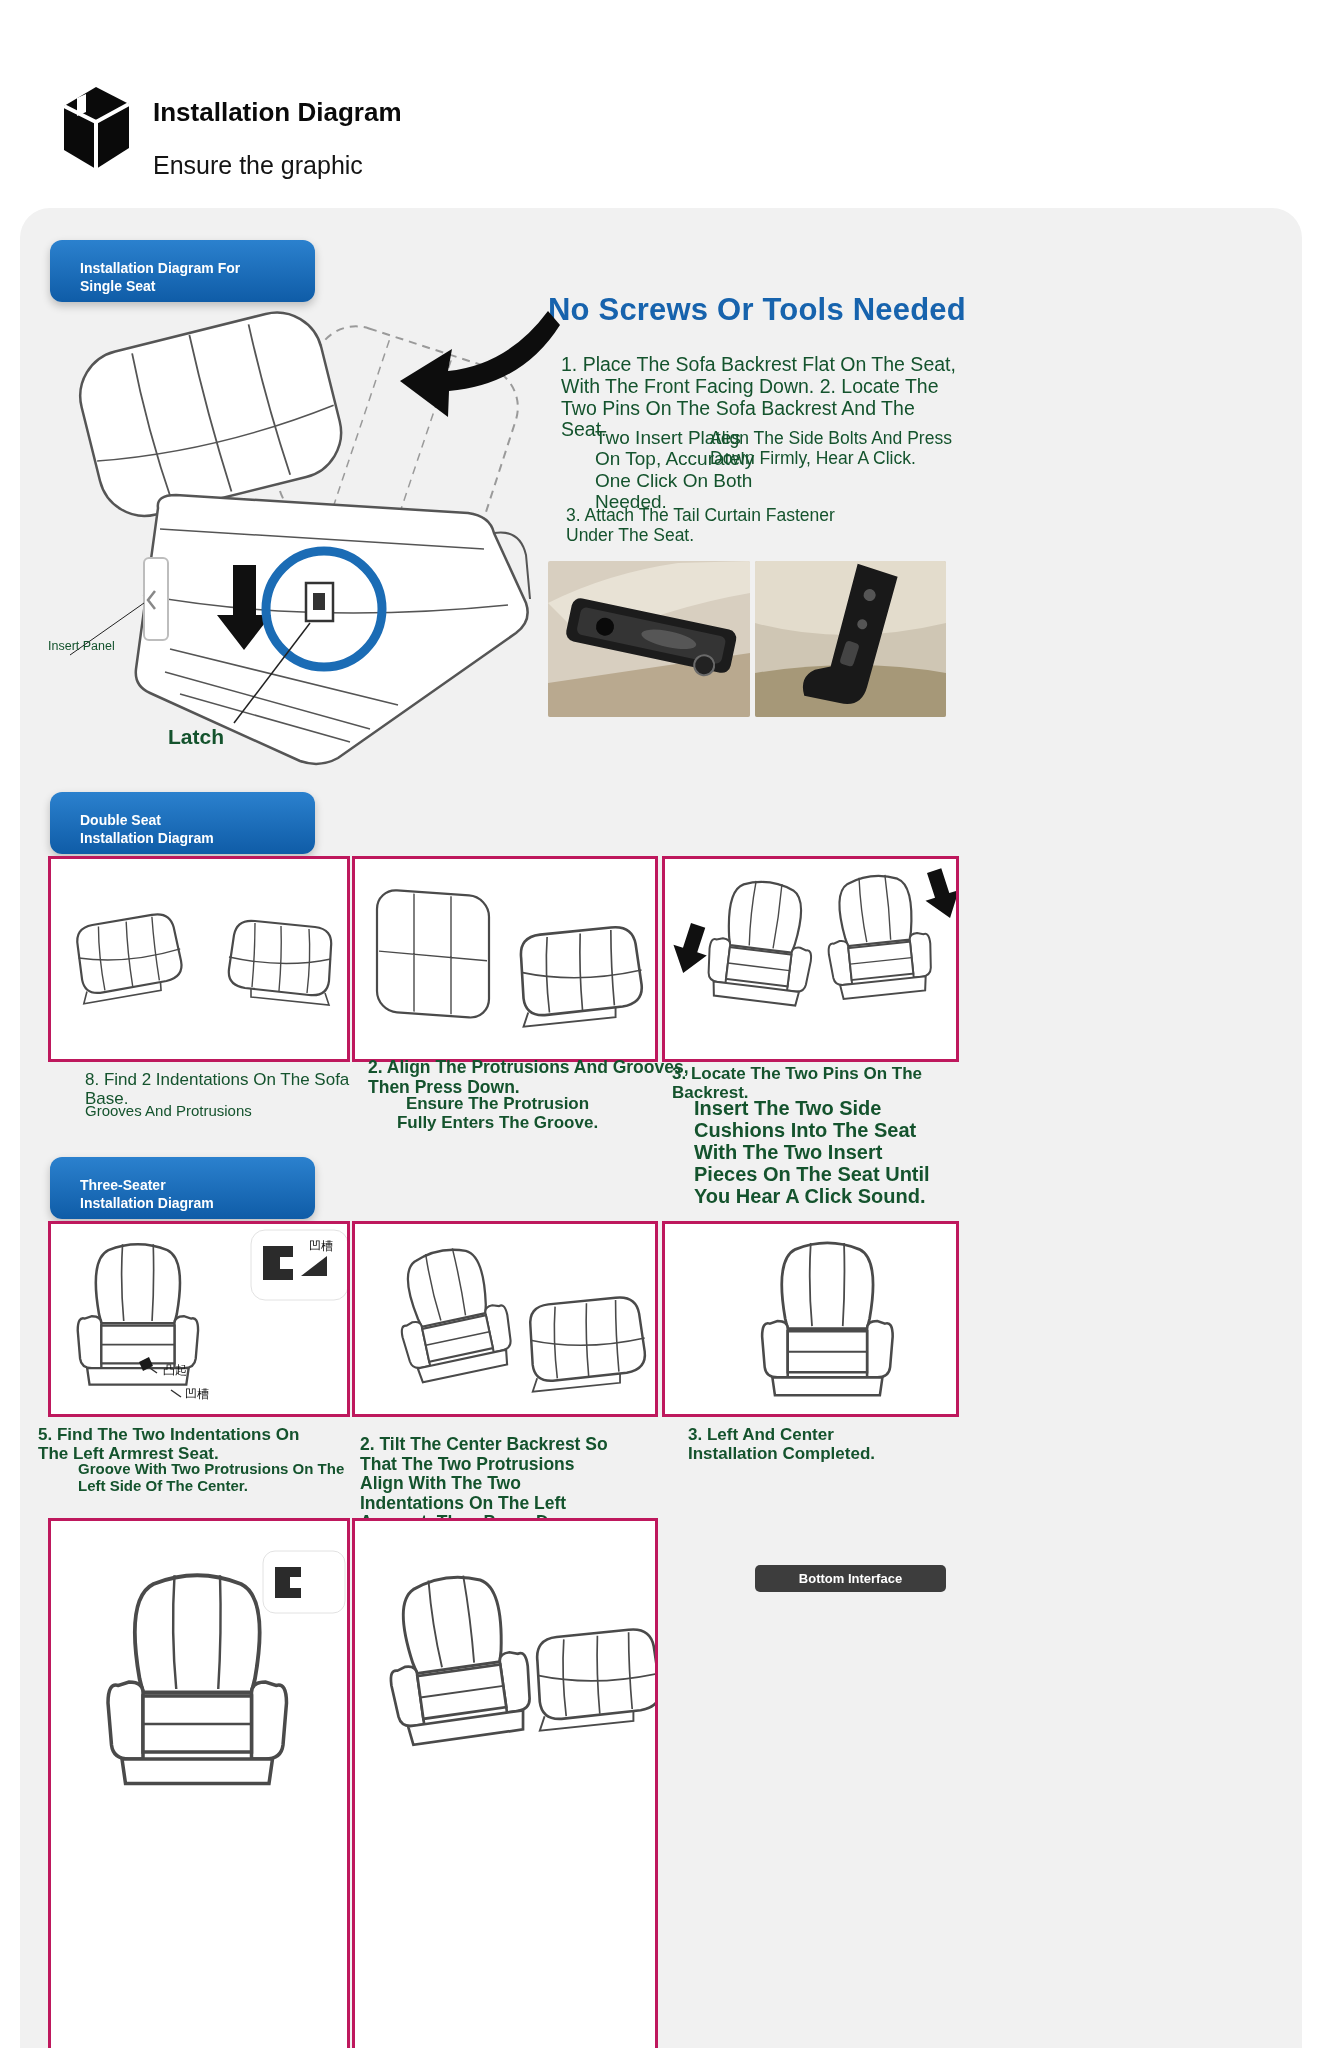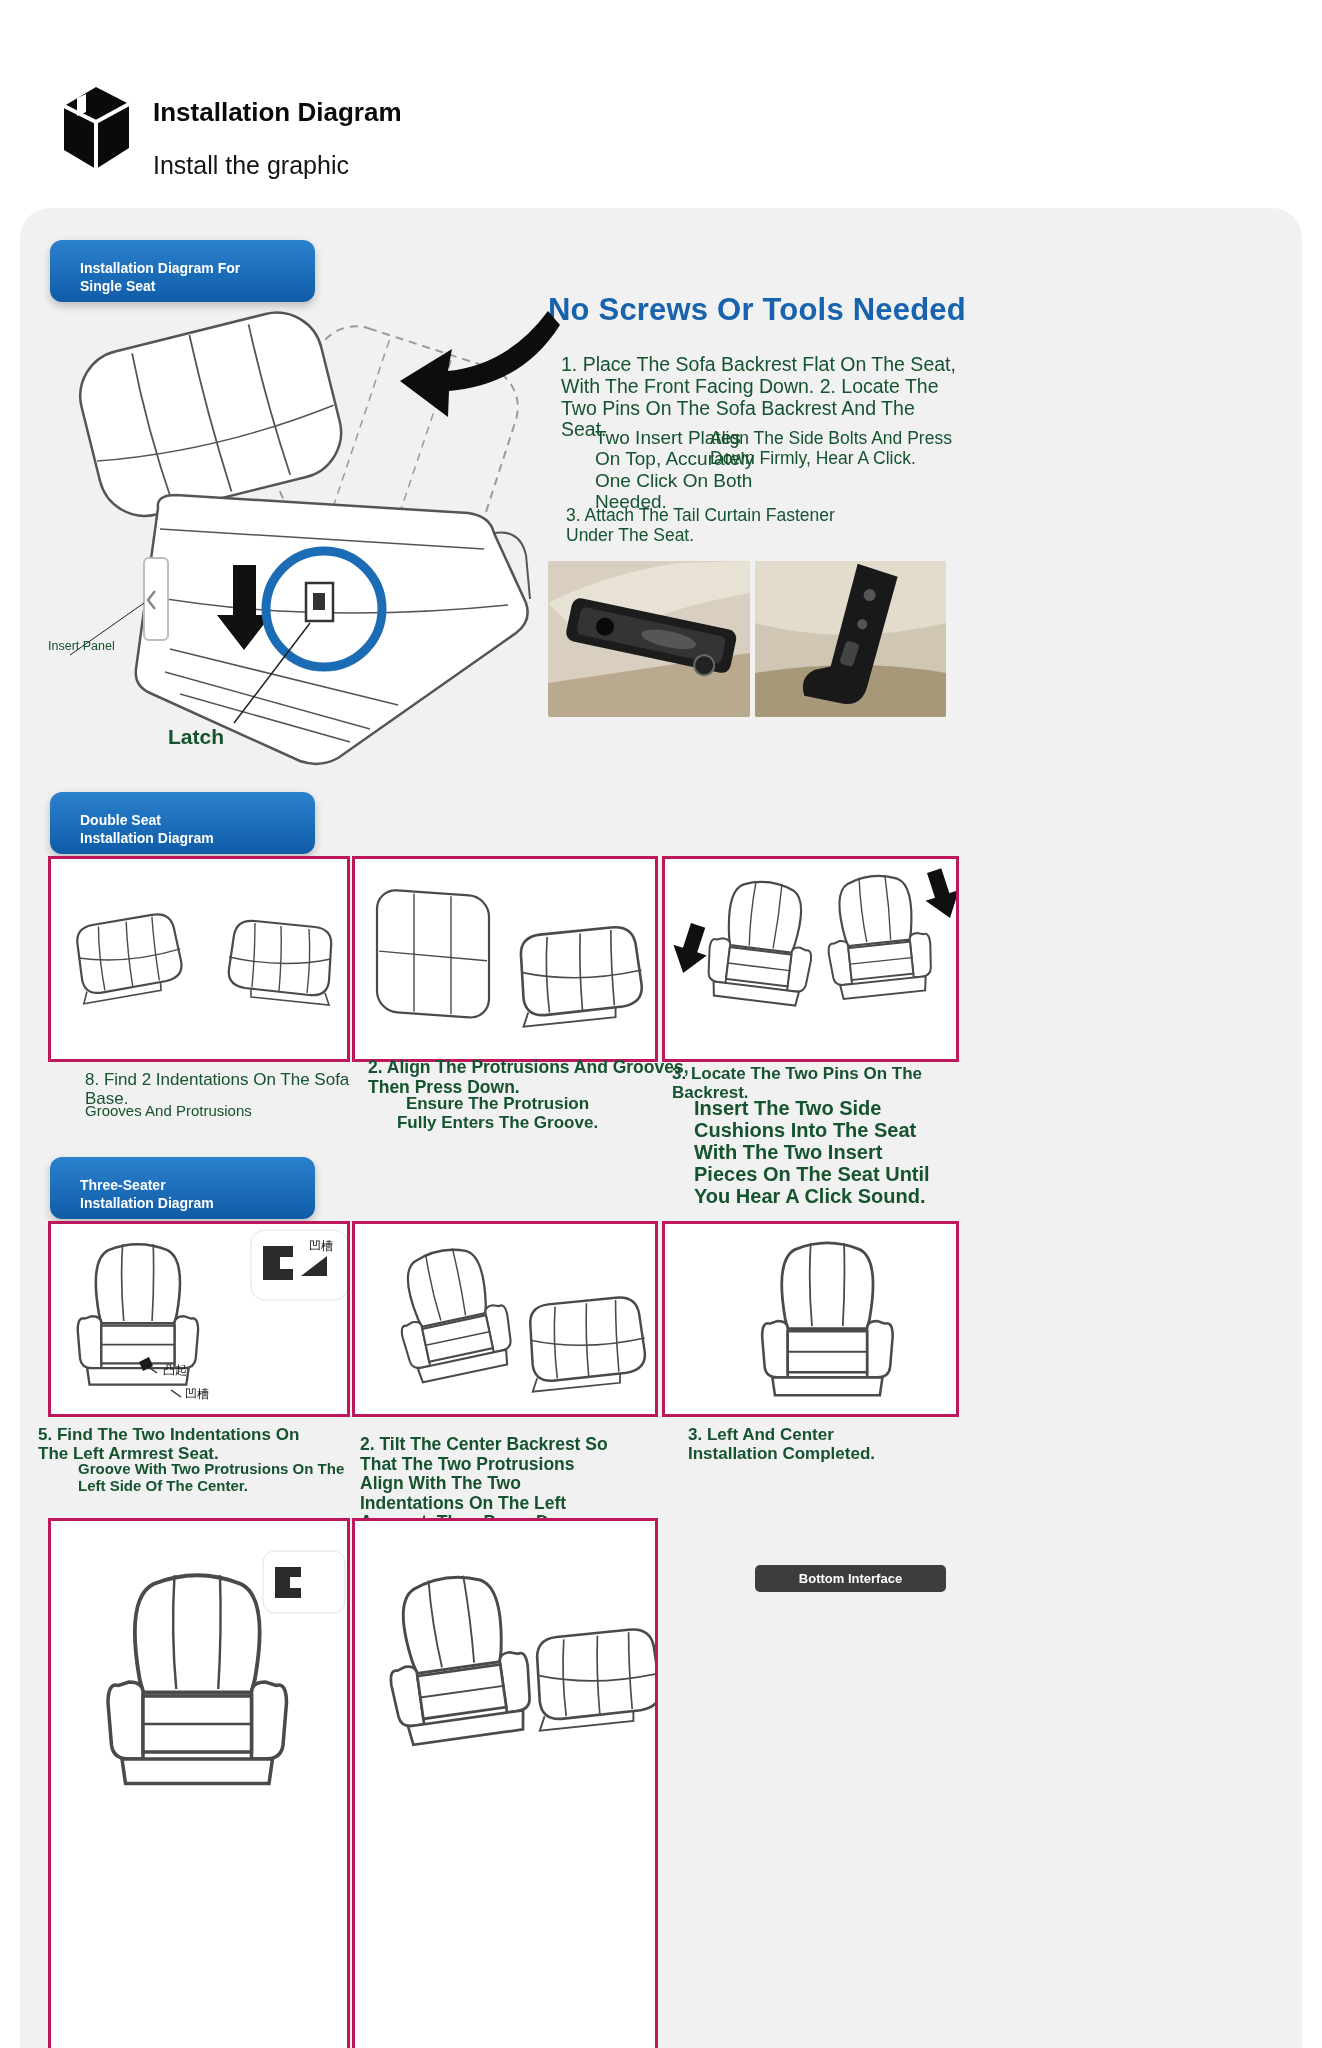--- a/index.html
+++ b/index.html
@@ -66,21 +66,21 @@
 
   <div class="abs" style="left:55px; top:55px; width:82px; height:95px;">
     <svg viewBox="0 0 82 95" width="82" height="95">
       <path d="M9,26 L41,7 L74,24 L74,68 L41,89 L9,70 Z" fill="#0a0a0a"></path>
       <path d="M9,26 L41,42 L74,24" stroke="#fff" stroke-width="4" fill="none"></path>
       <path d="M41,42 L41,89" stroke="#fff" stroke-width="4"></path>
       <path d="M22,18 L31,14 L31,32 L22,36 Z" fill="#fff"></path>
     </svg>
   </div>
   <div class="abs hdr-title">Installation Diagram</div>
-  <div class="abs hdr-sub">Install the graphic</div>
+  <div class="abs hdr-sub">Ensure the graphic</div>
 
   <div class="abs main-panel">
 
     <div class="abs badge-blue" style="left:30px; top:32px;">
       <span class="b1">Installation Diagram For</span>
       <span class="b2">Single Seat</span>
     </div>
 
     <div class="abs big-heading" style="left:528px; top:84px;">No Screws Or Tools Needed</div>
 

